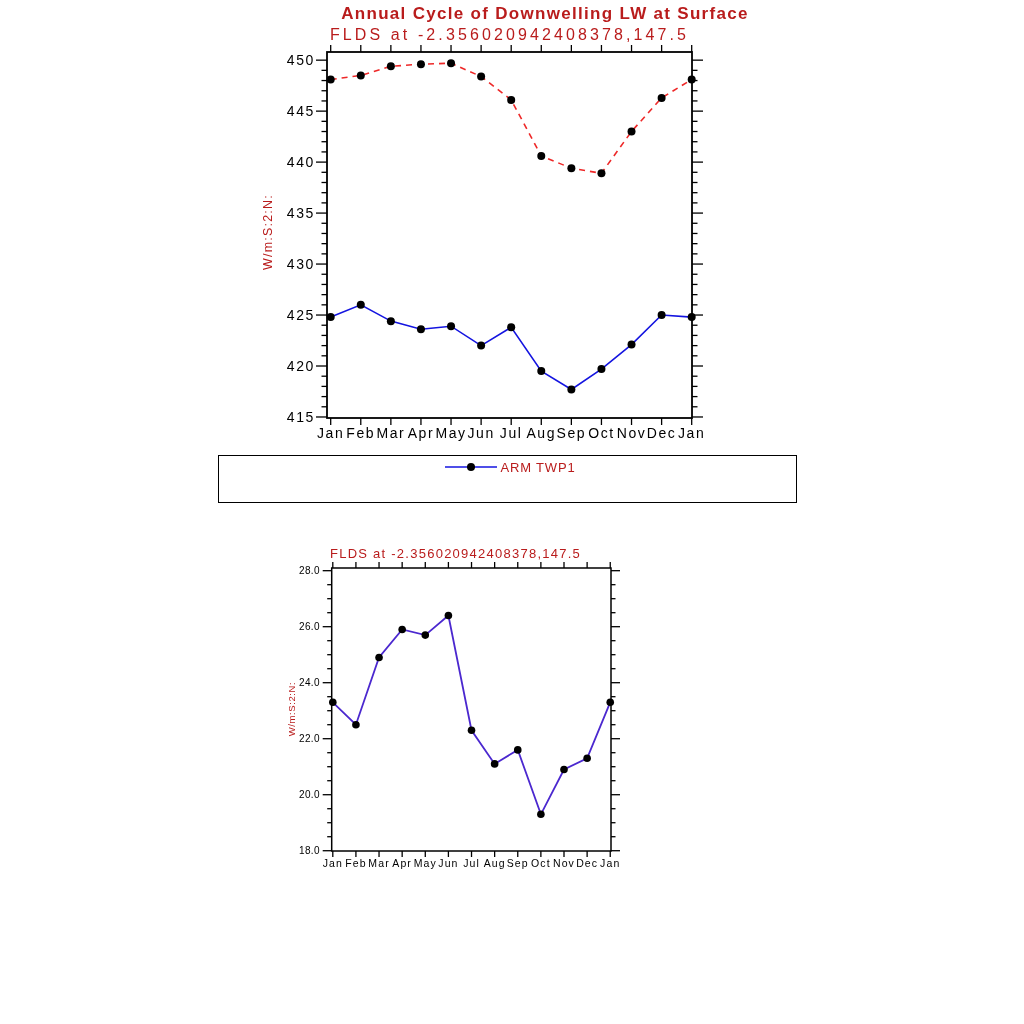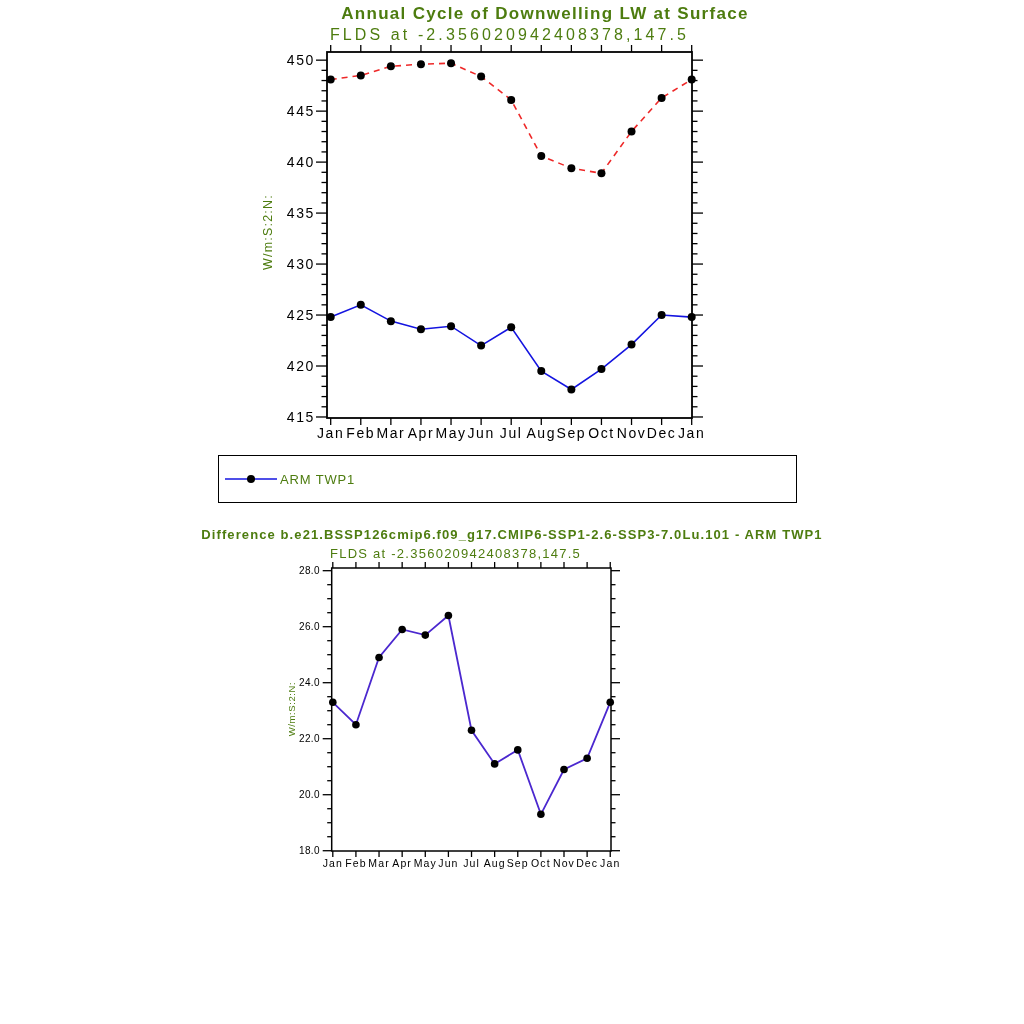--- a/index.html
+++ b/index.html
@@ -1,50 +1,49 @@
 <!DOCTYPE html>
 <html><head>
 <meta charset="utf-8">
 <style>
   html,body{margin:0;padding:0;background:#ffffff;}
   .canvas{position:relative;width:1024px;height:1024px;background:#ffffff;
-          font-family:"Liberation Sans",sans-serif;color:#4d7c0f;overflow:hidden;}
+          font-family:"Liberation Sans",sans-serif;color:#b91c1c;overflow:hidden;}
   .abs{position:absolute;white-space:nowrap;}
   .t-title{left:280px;top:4px;width:530px;text-align:center;
            font-size:17px;font-weight:bold;letter-spacing:1.3px;}
   .t-sub{left:330px;top:26px;font-size:16px;letter-spacing:3.1px;}
   .b-title{left:140px;top:527px;width:744px;text-align:center;
            font-size:13px;font-weight:bold;letter-spacing:1.1px;}
   .b-sub{left:330px;top:546px;font-size:13px;letter-spacing:1.25px;}
   .yax0{left:268px;top:232px;font-size:12.5px;letter-spacing:1.2px;
         transform:translate(-50%,-50%) rotate(-90deg);}
   .yax1{left:291px;top:709px;font-size:9.5px;letter-spacing:0.6px;
         transform:translate(-50%,-50%) rotate(-90deg);}
   svg.plots{position:absolute;left:0;top:0;}
   svg text{font-family:"Liberation Sans",sans-serif;fill:#000;}
   text.ylab0{font-size:14px;letter-spacing:1.6px;}
   text.xlab0{font-size:14px;letter-spacing:1.6px;}
   text.ylab1{font-size:10px;letter-spacing:0.4px;}
   text.xlab1{font-size:10.5px;letter-spacing:1.1px;}
   .legend{left:218px;top:455px;width:579px;height:48px;border:1.6px solid #000;
-          box-sizing:border-box;display:flex;flex-direction:column;
+          box-sizing:border-box;display:flex;flex-direction:row;
           justify-content:center;padding-left:5px;gap:1px;}
   .legend-row{display:flex;align-items:center;height:22px;}
   .legend-label{font-size:13px;letter-spacing:0.85px;margin-left:2px;white-space:nowrap;}
 </style>
 </head>
 <body>
 
 <div class="canvas">
 
   <div class="abs t-title">Annual Cycle of Downwelling LW at Surface</div>
   <div class="abs t-sub">FLDS at -2.356020942408378,147.5</div>
   <div class="abs yax0">W/m:S:2:N:</div>
 
-  <div class="abs b-title">Difference b.e21.BSSP126cmip6.f09_g17.CMIP6-SSP1-2.6-SSP3-7.0Lu.101 - ARM TWP1</div>
   <div class="abs b-sub">FLDS at -2.356020942408378,147.5</div>
   <div class="abs yax1">W/m:S:2:N:</div>
 
   <svg class="plots" id="plots" width="1024" height="1024" viewBox="0 0 1024 1024">
       <g>
         <rect x="327" y="52" width="365" height="366" fill="none" stroke="#000" stroke-width="1.8"></rect>
         <line x1="316" y1="416.98050139275745" x2="327" y2="416.98050139275745" stroke="#000" stroke-width="1.3"></line>
         <line x1="692" y1="416.98050139275745" x2="703" y2="416.98050139275745" stroke="#000" stroke-width="1.3"></line>
         <line x1="321.5" y1="406.78551532033407" x2="327" y2="406.78551532033407" stroke="#000" stroke-width="1.3"></line>
         <line x1="692" y1="406.78551532033407" x2="697.5" y2="406.78551532033407" stroke="#000" stroke-width="1.3"></line>

